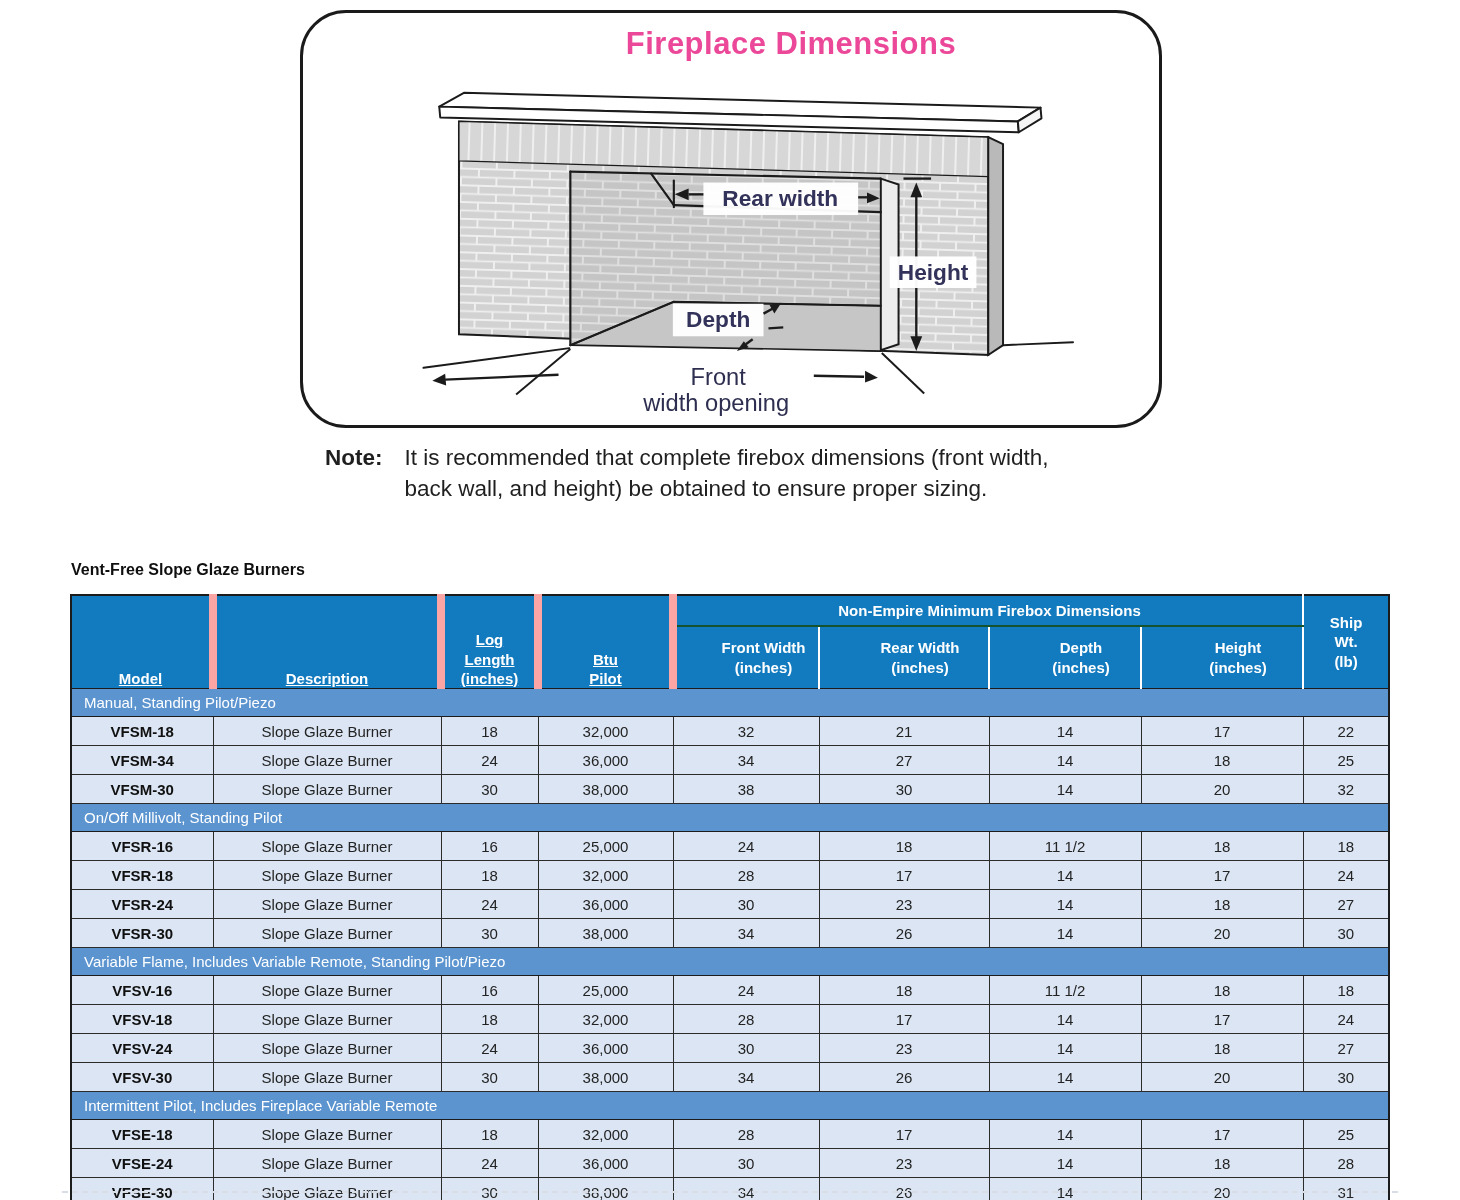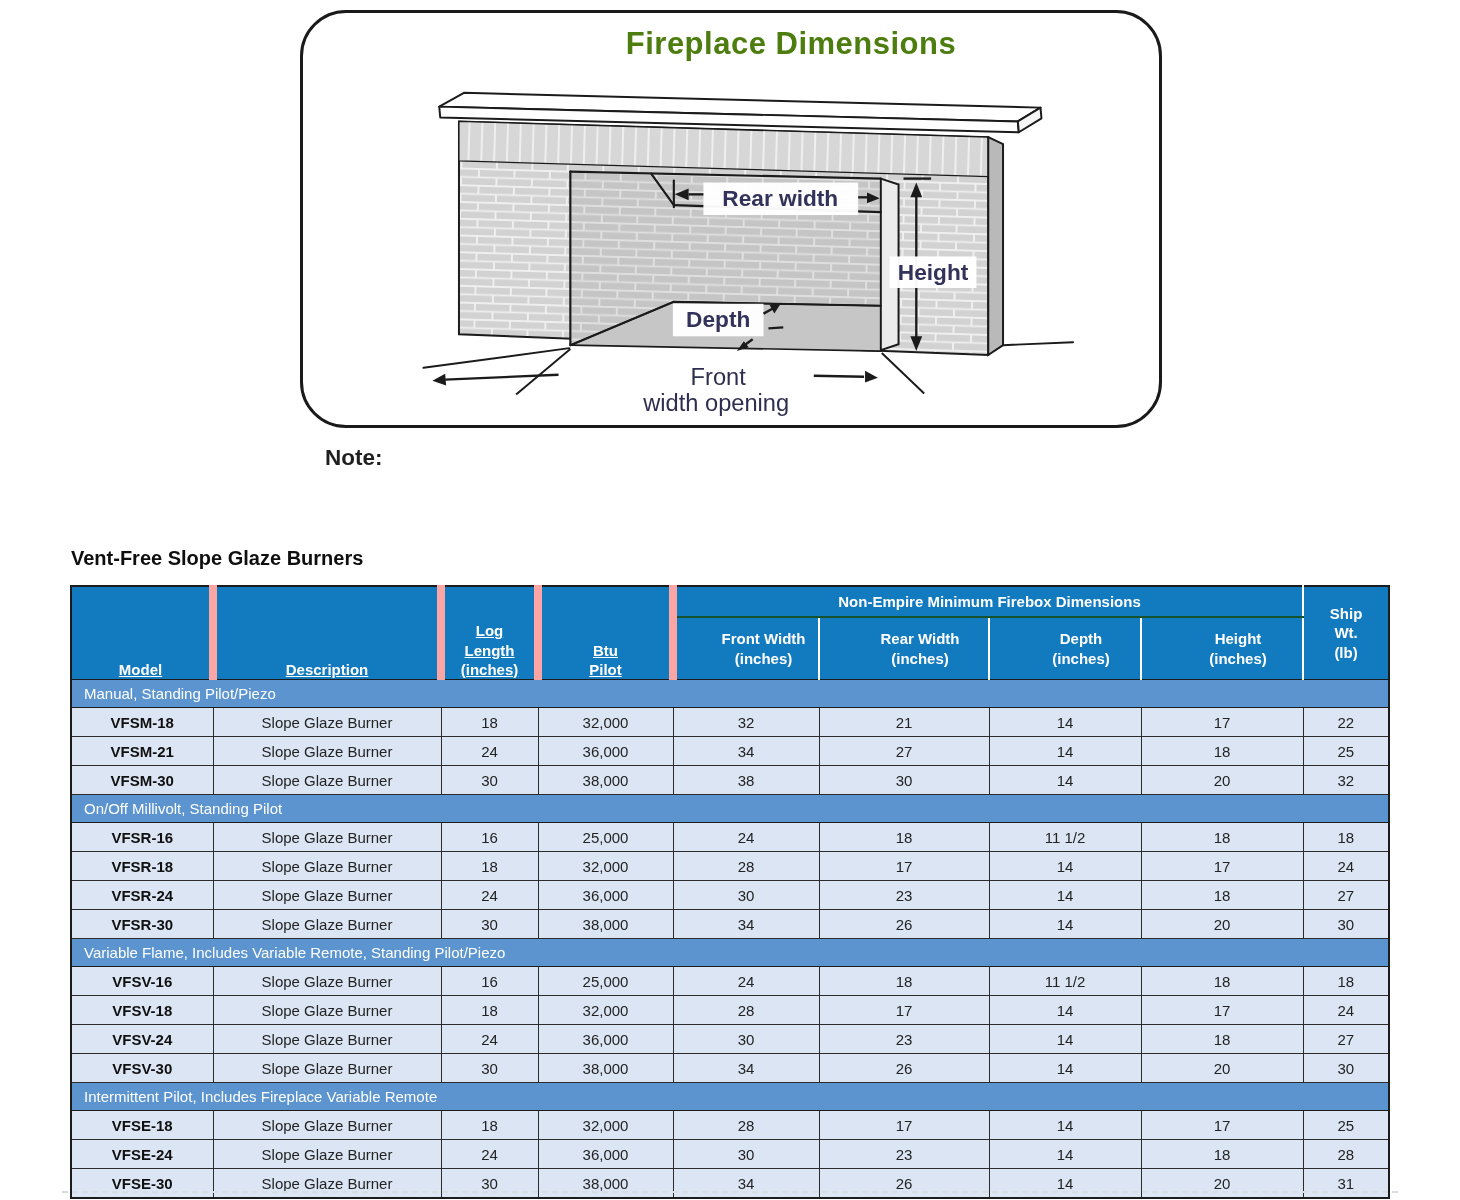--- a/index.html
+++ b/index.html
@@ -9,37 +9,37 @@
   }
 
   
   .diagram-box {
     position:absolute; left:300px; top:10px; width:862px; height:418px;
     border:3px solid #1a1a1a; border-radius:46px; box-sizing:border-box; background:#fff;
   }
   .diagram-title {
     position:absolute; top:13px; left:0; right:0; text-align:center;
     transform:translateX(60px);
-    font-size:31px; font-weight:bold; color:#4d7c0f; letter-spacing:0.5px;
+    font-size:31px; font-weight:bold; color:#ec4899; letter-spacing:0.5px;
   }
   .fireplace-svg { position:absolute; left:0; top:0; width:100%; height:100%; }
   .dim-label { font-family:"Liberation Sans", sans-serif; font-size:23px; font-weight:bold; fill:#32325a; }
   .dim-label2 { font-family:"Liberation Sans", sans-serif; font-size:24px; fill:#2e2e50; }
 
   
   .note {
     position:absolute; left:325px; top:442px; display:flex; gap:22px;
     font-size:22.5px; color:#1f1f1f; line-height:1.38;
   }
   .note-label { font-weight:bold; }
   .note-text { white-space:pre-line; }
 
   
   .table-block { position:absolute; left:70px; top:545px; }
-  .table-title { font-size:20px; font-weight:bold; color:#0f0f0f; margin:2px 0 15px 1px; }
+  .table-title { font-size:16px; font-weight:bold; color:#0f0f0f; margin:16px 0 15px 1px; }
 
   table.burners {
     border-collapse:collapse; table-layout:fixed; width:1318px;
     border:2px solid #1c1c1c;
     font-family:"Liberation Sans", sans-serif;
   }
   table.burners th {
     background:#127abe; color:#ffffff; font-weight:bold; font-size:15px;
     line-height:1.28; white-space:pre-line; padding:0;
   }
@@ -154,20 +154,22 @@
         <line x1="515" y1="368" x2="566" y2="369" stroke="#1b1b1b" stroke-width="2.4"></line>
         <polygon points="580,370 567,363 567,375" fill="#1b1b1b"></polygon>
         <text class="dim-label2" x="418" y="377" text-anchor="middle">Front</text>
         <text class="dim-label2" x="416" y="404" text-anchor="middle">width opening</text>
       </g>
     </svg>
   </div>
 
   <div class="note">
     <span class="note-label">Note:</span>
+    <span class="note-text">It is recommended that complete firebox dimensions (front width,
+back wall, and height) be obtained to ensure proper sizing.</span>
   </div>
 
   <div class="table-block">
     <div class="table-title">Vent-Free Slope Glaze Burners</div>
     <table class="burners">
       <colgroup>
         <col style="width:142px">
           <col style="width:228px">
           <col style="width:97px">
           <col style="width:135px">
@@ -211,21 +213,21 @@
             <td>Slope Glaze Burner</td>
             <td>18</td>
             <td>32,000</td>
             <td>32</td>
             <td>21</td>
             <td>14</td>
             <td>17</td>
             <td>22</td>
           </tr>
           <tr class="data-row">
-            <td class="model">VFSM-21</td>
+            <td class="model">VFSM-34</td>
             <td>Slope Glaze Burner</td>
             <td>24</td>
             <td>36,000</td>
             <td>34</td>
             <td>27</td>
             <td>14</td>
             <td>18</td>
             <td>25</td>
           </tr>
           <tr class="data-row">

